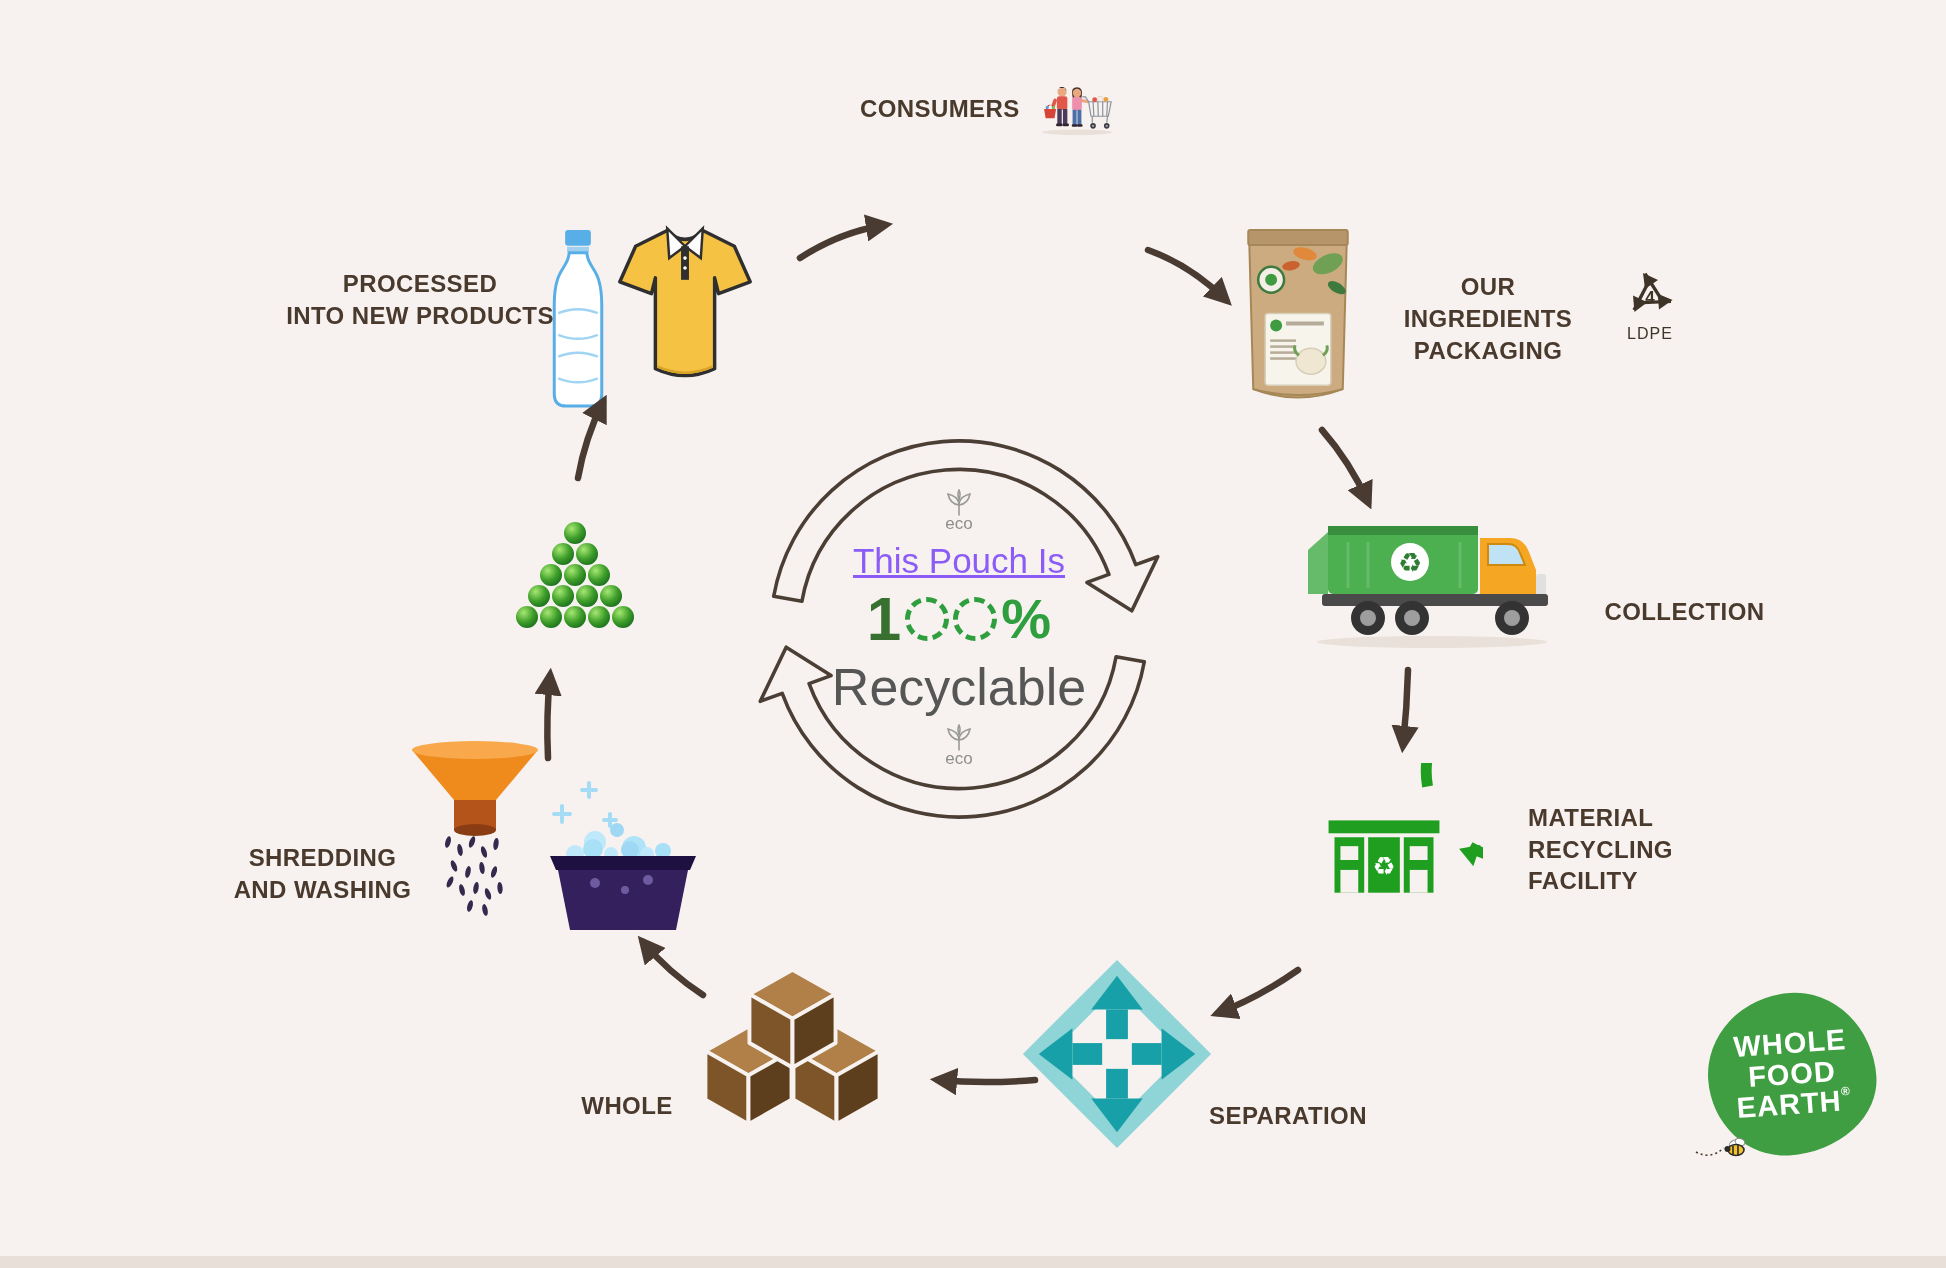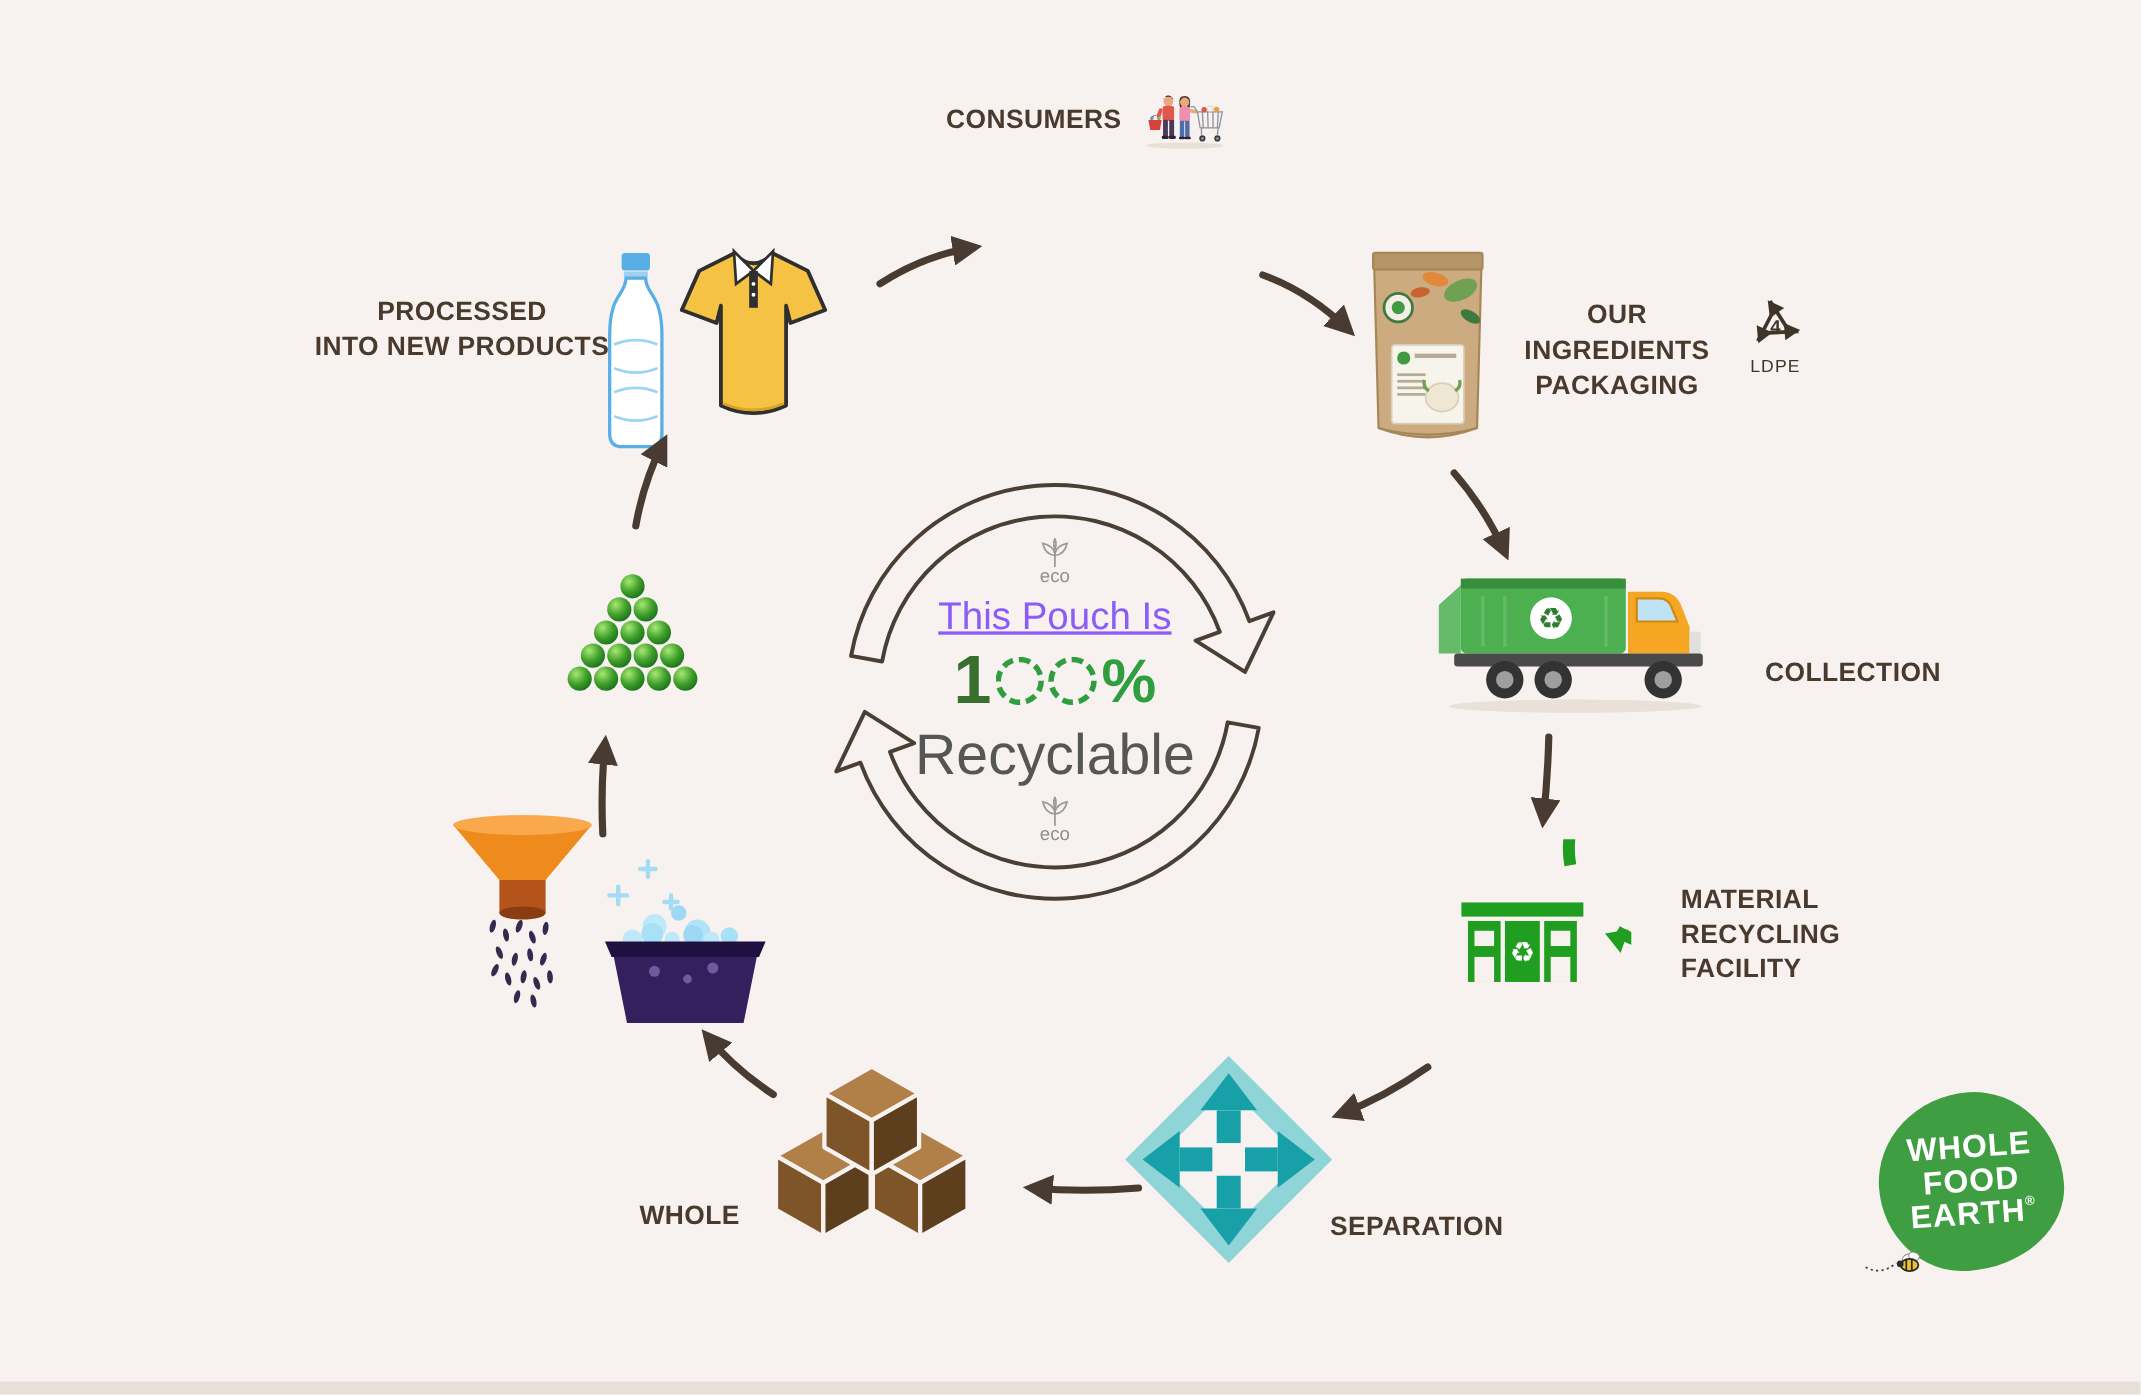--- a/index.html
+++ b/index.html
@@ -19,21 +19,21 @@
   .step{ position:absolute; z-index:3; }
   .step-label{
     font-weight:bold; color:#4a3a2e; font-size:24px; line-height:1.32;
     letter-spacing:.4px; white-space:pre-line; text-align:center;
   }
   .step-label.left-align{ text-align:left; }
 
   
   .pos-consumers{ left:860px; top:40px; width:260px; display:flex; flex-direction:row; align-items:center; gap:12px; }
   
-  .pos-packaging{ left:1232px; top:222px; display:flex; align-items:center; gap:16px; }
+  .pos-packaging{ left:1232px; top:222px; display:flex; align-items:center; gap:34px; }
   .ldpe-block{ position:relative; width:76px; margin-top:-34px; display:flex; flex-direction:column; align-items:center; }
   .ldpe-name{ font-weight:normal; font-size:16px; letter-spacing:1px; color:#3f3428; margin-top:2px; }
   
   .pos-collection-icon{ left:1300px; top:496px; }
   .pos-collection-label{ left:1592px; top:596px; width:185px; }
   
   .pos-mrf-icon{ left:1285px; top:763px; }
   .pos-mrf-label{ left:1528px; top:802px; width:210px; }
   
   .pos-separation-icon{ left:1013px; top:950px; }
@@ -343,20 +343,22 @@
       <circle cx="240" cy="122" r="9" fill="#9fd8f4"></circle>
       <circle cx="257" cy="126" r="7" fill="#bfe9fb"></circle>
       <circle cx="273" cy="123" r="8" fill="#a8e0f8"></circle>
       <polygon points="160,128 306,128 300,142 166,142" fill="#1e1040"></polygon>
       <polygon points="168,142 298,142 286,202 180,202" fill="#35205e"></polygon>
       <circle cx="205" cy="155" r="5" fill="#6e5a9e"></circle>
       <circle cx="235" cy="162" r="4" fill="#6e5a9e"></circle>
       <circle cx="258" cy="152" r="5" fill="#6e5a9e"></circle>
     </svg>
   </div>
+  <div class="step step-label pos-shredding-label">SHREDDING
+AND WASHING</div>
 
   <div class="step pos-melting-icon">
     <svg width="150" height="115" viewBox="0 0 150 115">
       <defs>
         <radialGradient id="pel" cx="35%" cy="30%" r="80%">
           <stop offset="0%" stop-color="#a6e873"></stop>
           <stop offset="55%" stop-color="#3f9e2a"></stop>
           <stop offset="100%" stop-color="#14691a"></stop>
         </radialGradient>
       </defs>

